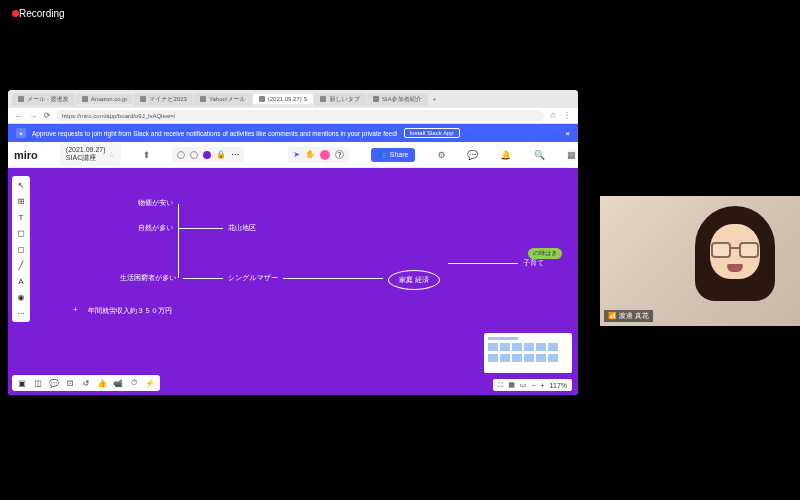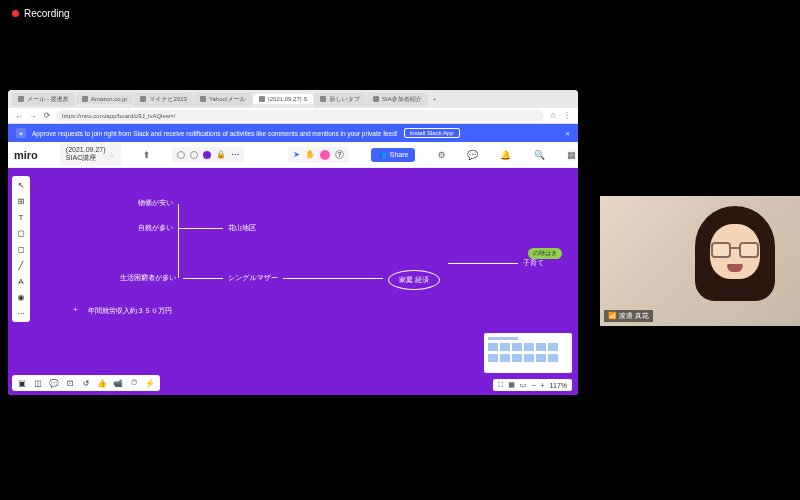--- a/index.html
+++ b/index.html
@@ -1,17 +1,17 @@
 <!DOCTYPE html>
 <html><head>
 <meta charset="utf-8">
 <style>
 * { margin: 0; padding: 0; box-sizing: border-box; font-family: -apple-system, sans-serif; }
 body { background: #000; width: 800px; height: 500px; overflow: hidden; position: relative; }
-.rec { position: absolute; top: 8px; left: 12px; color: #fff; font-size: 10px; display: flex; align-items: center; gap: 5px; }
+.rec { position: absolute; top: 8px; left: 12px; color: #fff; font-size: 10px; display: flex; align-items: center; }
 .rec-dot { width: 7px; height: 7px; background: #e33; border-radius: 50%; }
 .browser { position: absolute; top: 90px; left: 8px; width: 570px; height: 305px; background: #fff; border-radius: 4px; overflow: hidden; display: flex; flex-direction: column; }
 .tabs { background: #e8e8e8; height: 18px; display: flex; align-items: center; padding: 0 4px; gap: 1px; font-size: 6px; }
 .tab { background: #fff; padding: 2px 6px; border-radius: 3px 3px 0 0; display: flex; align-items: center; gap: 3px; color: #555; white-space: nowrap; max-width: 70px; overflow: hidden; }
 .tab.inactive { background: #ddd; }
 .tab-ico { width: 6px; height: 6px; background: #888; border-radius: 1px; }
 .url-bar { background: #fff; height: 16px; display: flex; align-items: center; padding: 0 6px; gap: 4px; border-bottom: 1px solid #ddd; }
 .url-btn { width: 10px; height: 10px; color: #666; font-size: 8px; display: flex; align-items: center; justify-content: center; }
 .url-input { flex: 1; background: #f1f1f1; border-radius: 8px; height: 11px; font-size: 6px; padding: 0 6px; color: #555; display: flex; align-items: center; }
 .banner { background: #4262ff; color: #fff; font-size: 6.5px; padding: 4px 8px; display: flex; align-items: center; gap: 6px; }

